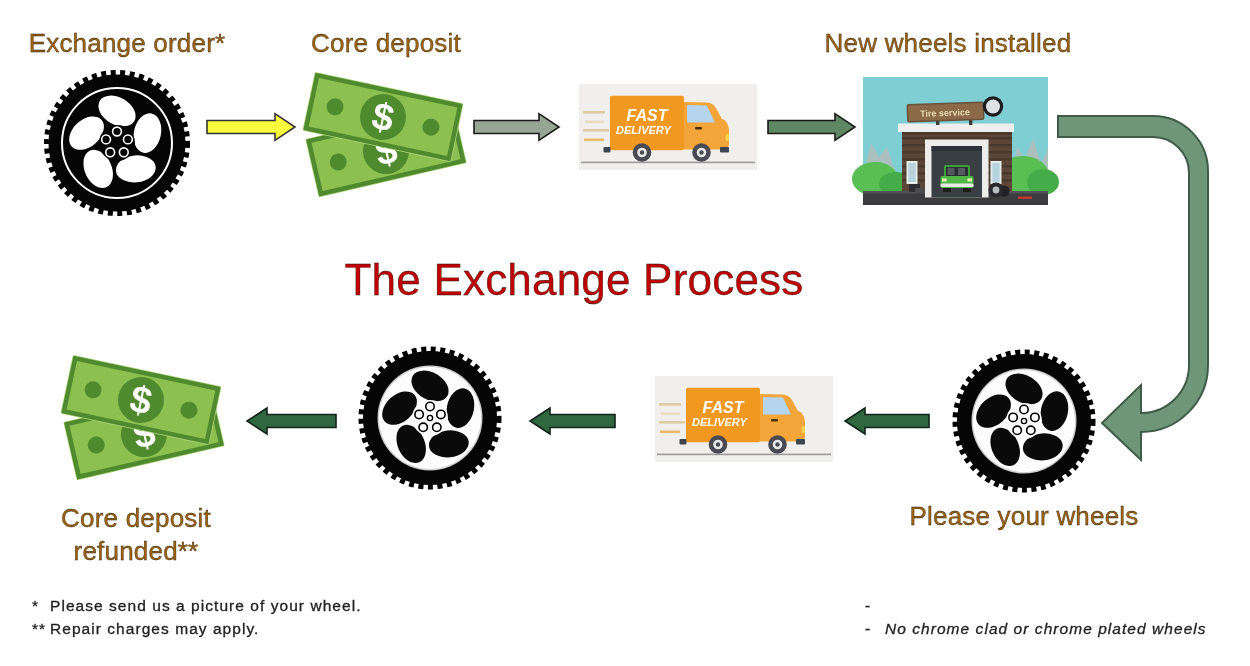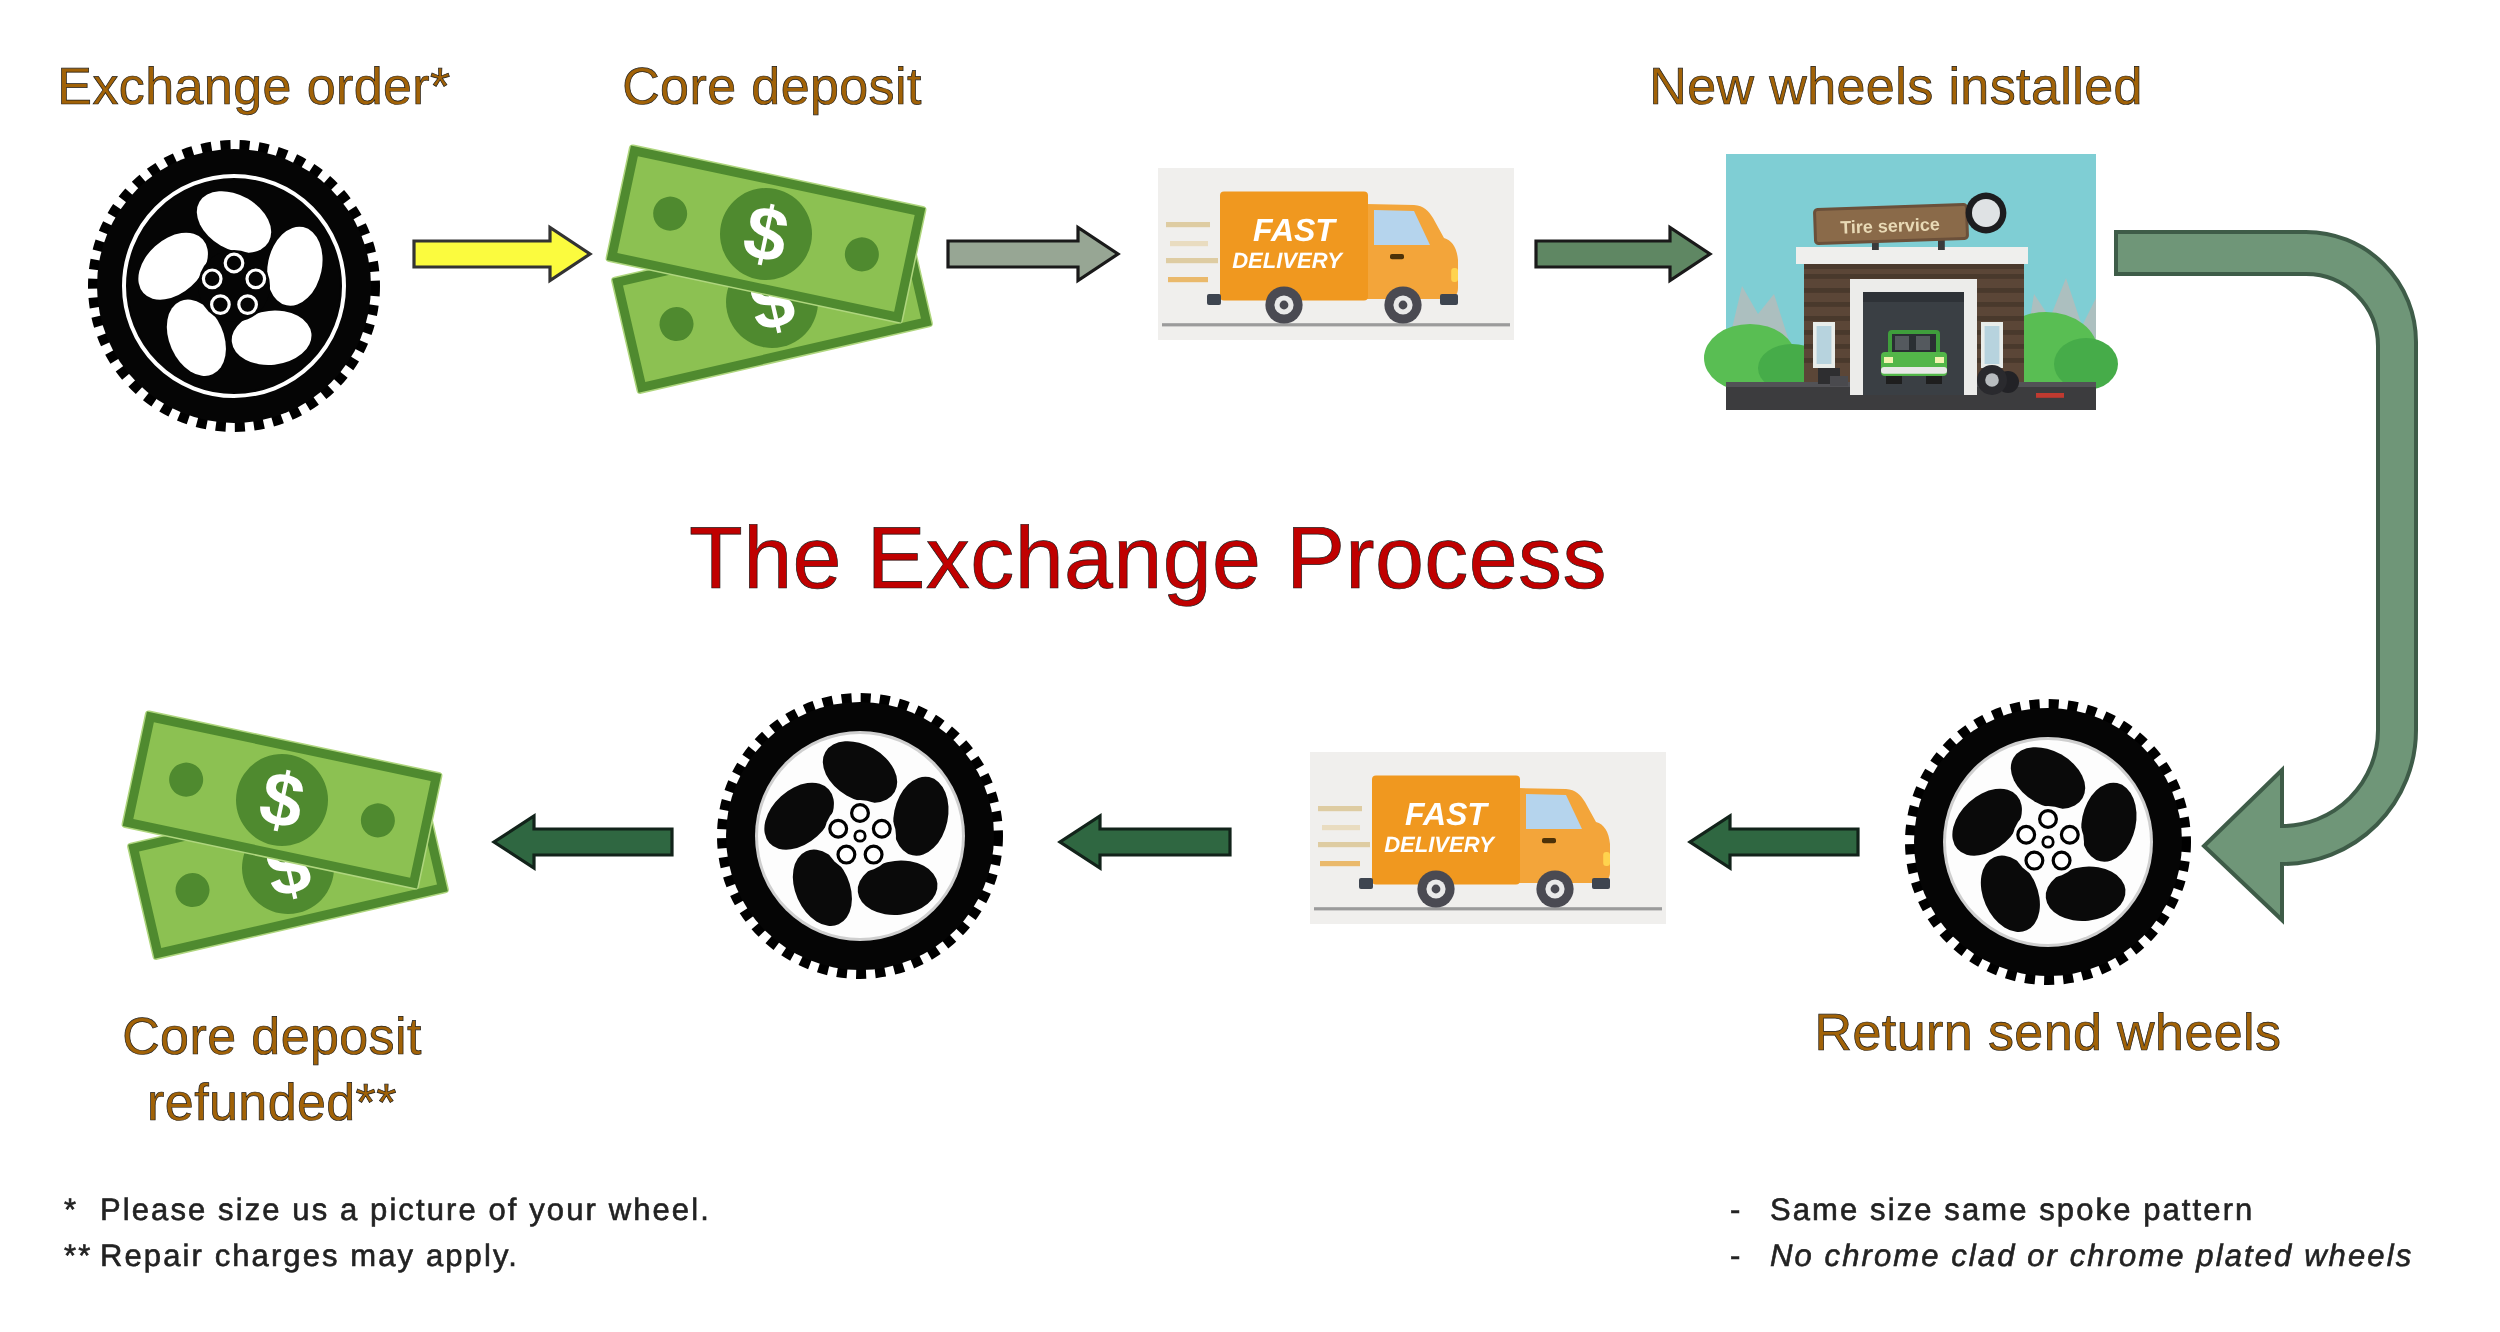--- a/index.html
+++ b/index.html
@@ -184,23 +184,22 @@
   <path d="M336 414.5 H267 V408 L247 421 L267 434 V427.5 H336 Z" fill="#2F6741" stroke="#12231A" stroke-width="1.6"></path>
   <path d="M615 414.5 H550 V408 L530 421 L550 434 V427.5 H615 Z" fill="#2F6741" stroke="#12231A" stroke-width="1.6"></path>
   <path d="M929 414.5 H865 V408 L845 421 L865 434 V427.5 H929 Z" fill="#2F6741" stroke="#12231A" stroke-width="1.6"></path>
 </svg>
 
 <div class="lbl" style="left:127px;top:28px;">Exchange order*</div>
 <div class="lbl" style="left:386px;top:28px;">Core deposit</div>
 <div class="lbl" style="left:948px;top:28px;">New wheels installed</div>
 <div class="lbl" style="left:574px;top:255px;font-size:44px;color:#C00000;">The Exchange Process</div>
 <div class="lbl" style="left:136px;top:502px;text-align:center;line-height:33px;">Core deposit<br>refunded**</div>
-<div class="lbl" style="left:1024px;top:501px;">Return send wheels</div>
+<div class="lbl" style="left:1024px;top:501px;">Please your wheels</div>
 
 <div class="fn" style="left:32px;top:597px;">*</div>
-<div class="fn" style="left:50px;top:597px;">Please size us a picture of your wheel.</div>
+<div class="fn" style="left:50px;top:597px;">Please send us a picture of your wheel.</div>
 <div class="fn" style="left:32px;top:620px;">**</div>
 <div class="fn" style="left:50px;top:620px;text-align:center;">Repair charges may apply.</div>
 <div class="fn" style="left:865px;top:597px;">-</div>
-<div class="fn" style="left:885px;top:597px;">Same size same spoke pattern</div>
 <div class="fn" style="left:865px;top:620px;">-</div>
 <div class="fn" style="left:885px;top:620px;font-style:italic;">No chrome clad or chrome plated wheels</div>
 </div>
 
 </body></html>

